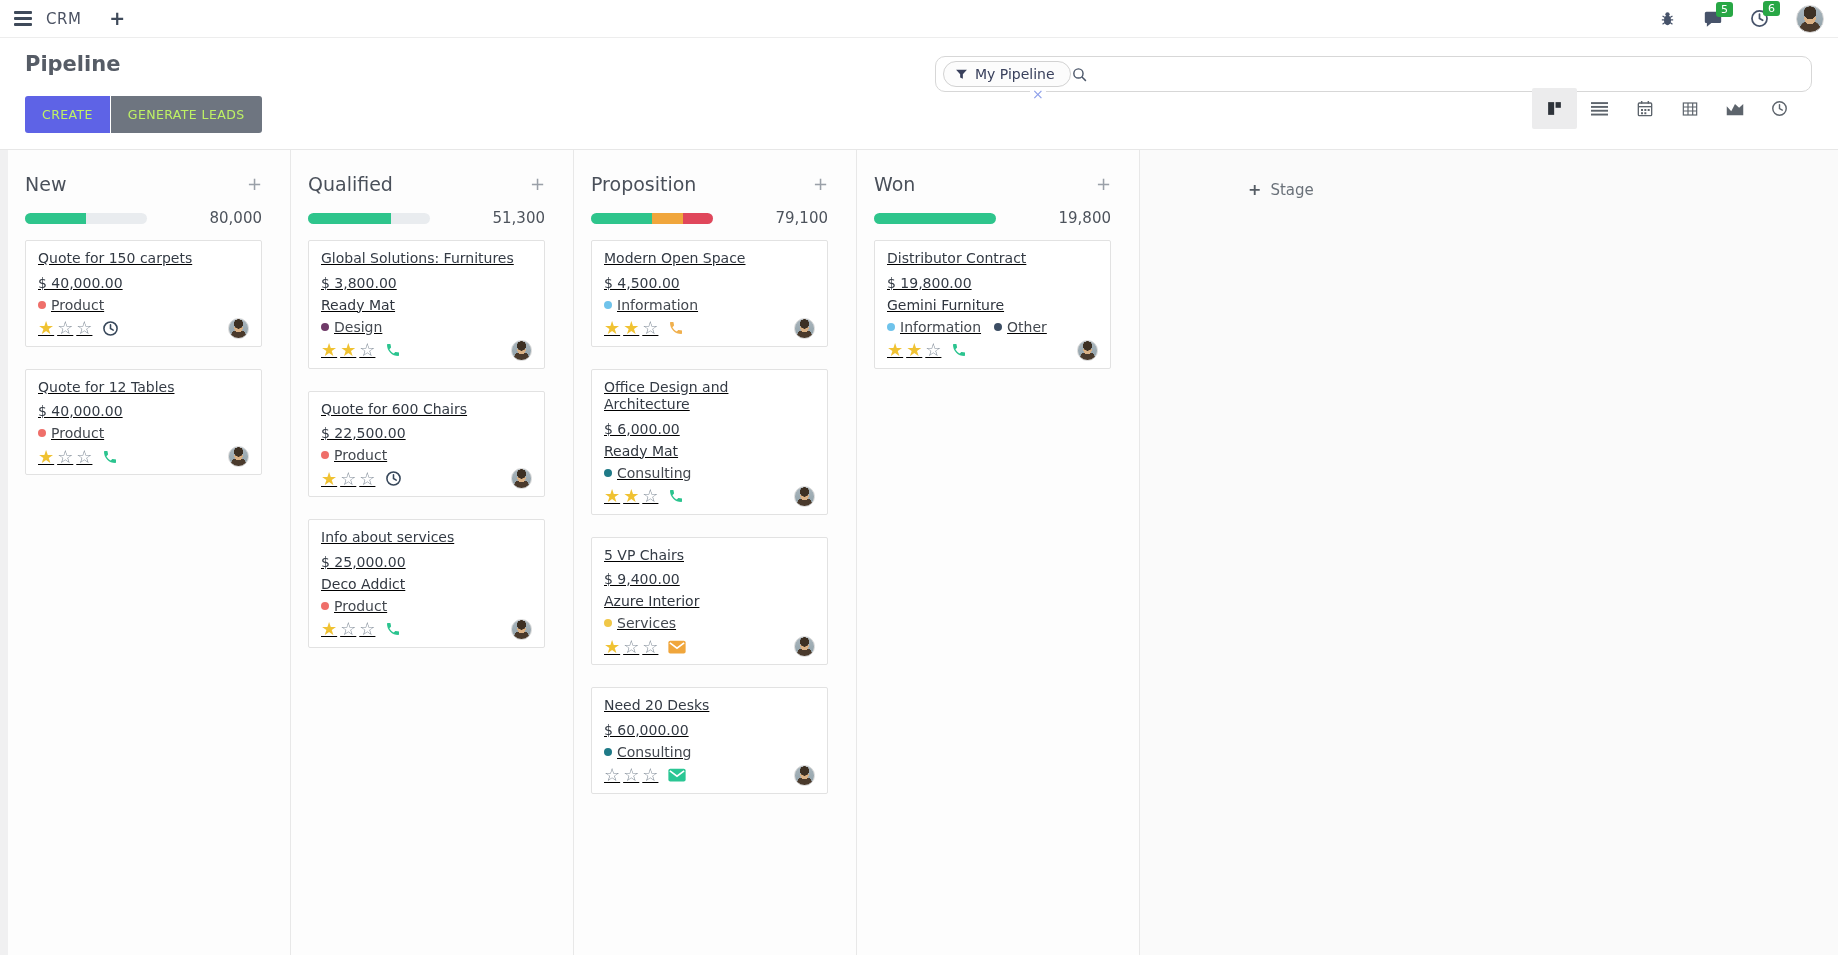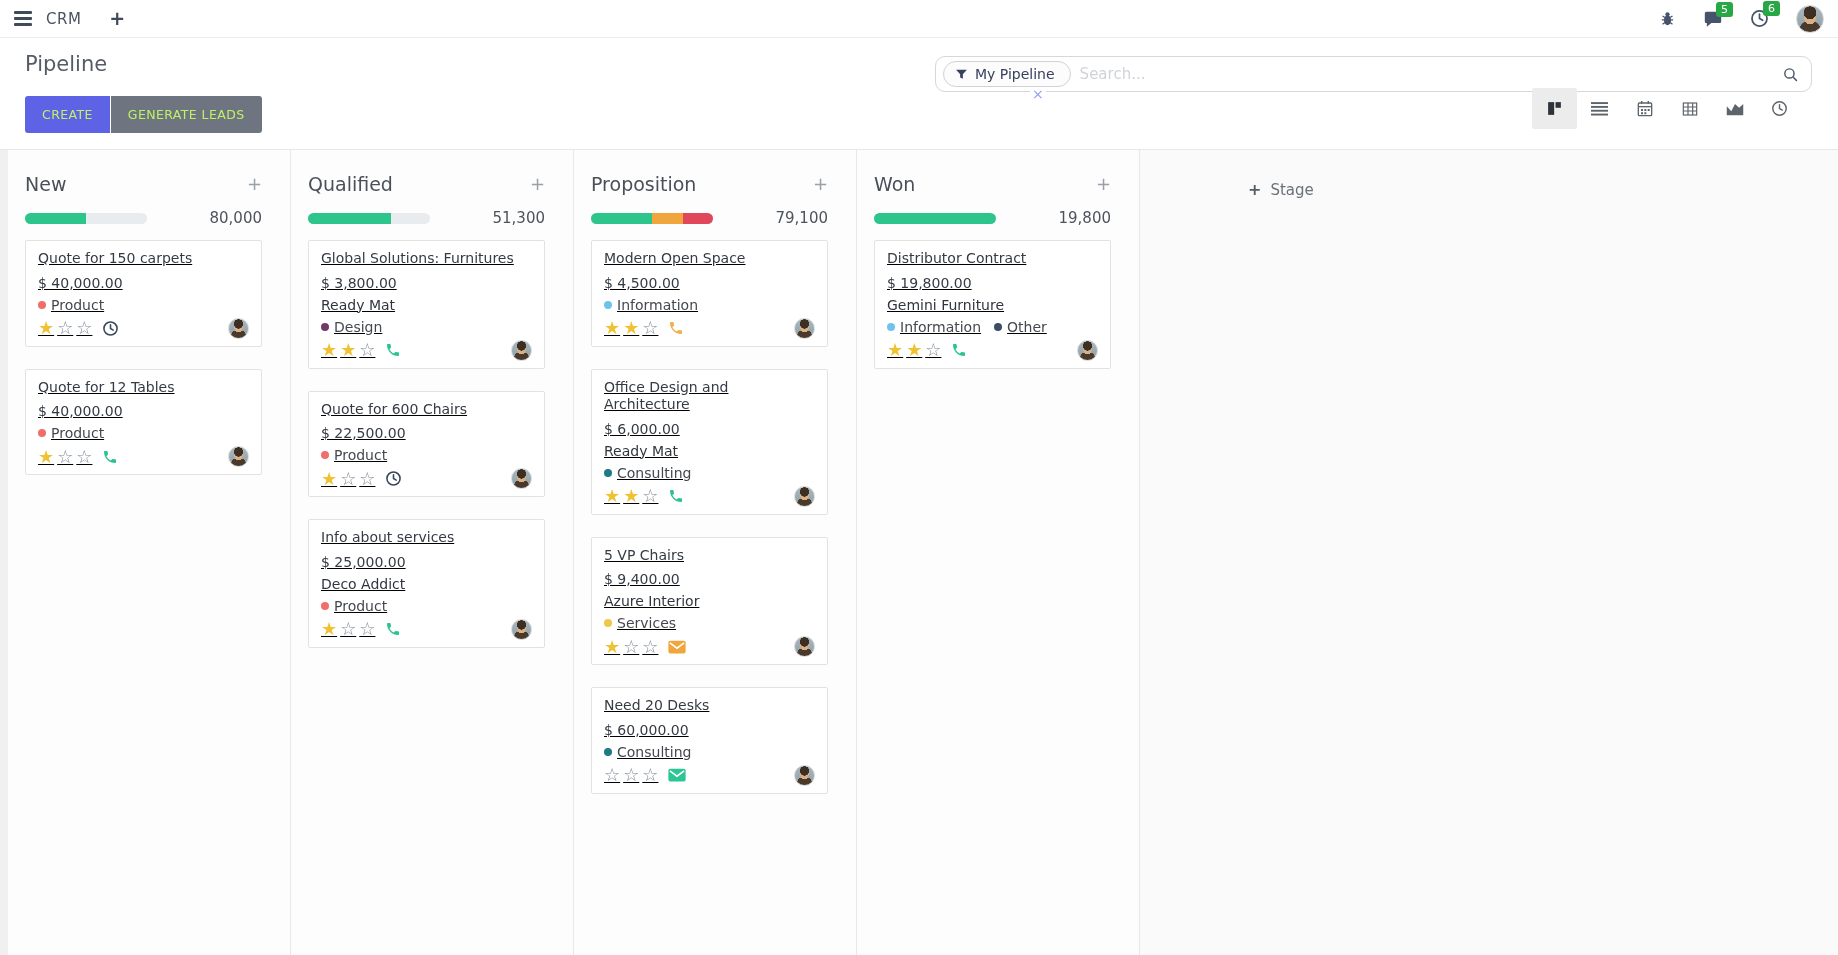--- a/index.html
+++ b/index.html
@@ -21,21 +21,21 @@
     background:
       radial-gradient(circle at 50% 26%, #3d3023 0 27%, rgba(0,0,0,0) 28%),
       radial-gradient(circle at 50% 48%, #d9b084 0 30%, rgba(0,0,0,0) 31%),
       radial-gradient(circle at 50% 98%, #4a3a2c 0 38%, rgba(0,0,0,0) 39%),
       linear-gradient(#aab6bd,#8fa0a8);
     border:1px solid #d8d8d8; }
   .tb-avatar { width:28px; height:28px; }
 
   
   .control-panel { position:relative; height:112px; background:#fff; border-bottom:1px solid #e7e7e7; }
-  .page-title { position:absolute; left:25px; top:14px; font-size:21px; color:#565c66; font-weight:400; }
+  .page-title { position:absolute; left:25px; top:14px; font-size:21px; color:#565c66; font-weight:700; }
   .cp-buttons { position:absolute; left:25px; top:58px; display:flex; }
   .btn { border:none; color:#bef264; font-size:12.5px; letter-spacing:.4px; padding:0 17px;
     height:37px; cursor:pointer; font-family:inherit; }
   .btn-create { background:#5e63e6; border-radius:3px 0 0 3px; }
   .btn-generate { background:#6e7580; border-radius:0 3px 3px 0; margin-left:1px; }
 
   .search-area { position:absolute; left:935px; top:18px; width:877px; }
   .search-box { height:36px; border:1px solid #d7d7d7; border-radius:10px; background:#fff;
     display:flex; align-items:center; padding:0 12px 0 7px; position:relative; }
   .facet { display:flex; align-items:center; gap:7px; border:1px solid #d2d2d2;
@@ -131,21 +131,20 @@
 
   <div class="search-area">
     <div class="search-box">
       <span class="facet">
         <svg width="13" height="13" viewBox="0 0 24 24" fill="#39405c">
             <path d="M2 3h20l-7.5 8.5V20l-5-2.5v-6L2 3z"></path>
           </svg>
         <span>My Pipeline</span>
       </span>
       <span class="facet-remove">×</span>
-      <input class="search-input" placeholder="Search..." style="">
       <span class="search-magnifier">
         <svg width="17" height="17" viewBox="0 0 24 24" fill="none" stroke="currentColor" stroke-width="2">
             <circle cx="10.5" cy="10.5" r="6.5"></circle>
             <path d="M15.5 15.5L21 21"></path>
           </svg>
       </span>
     </div>
 
   </div>
 

